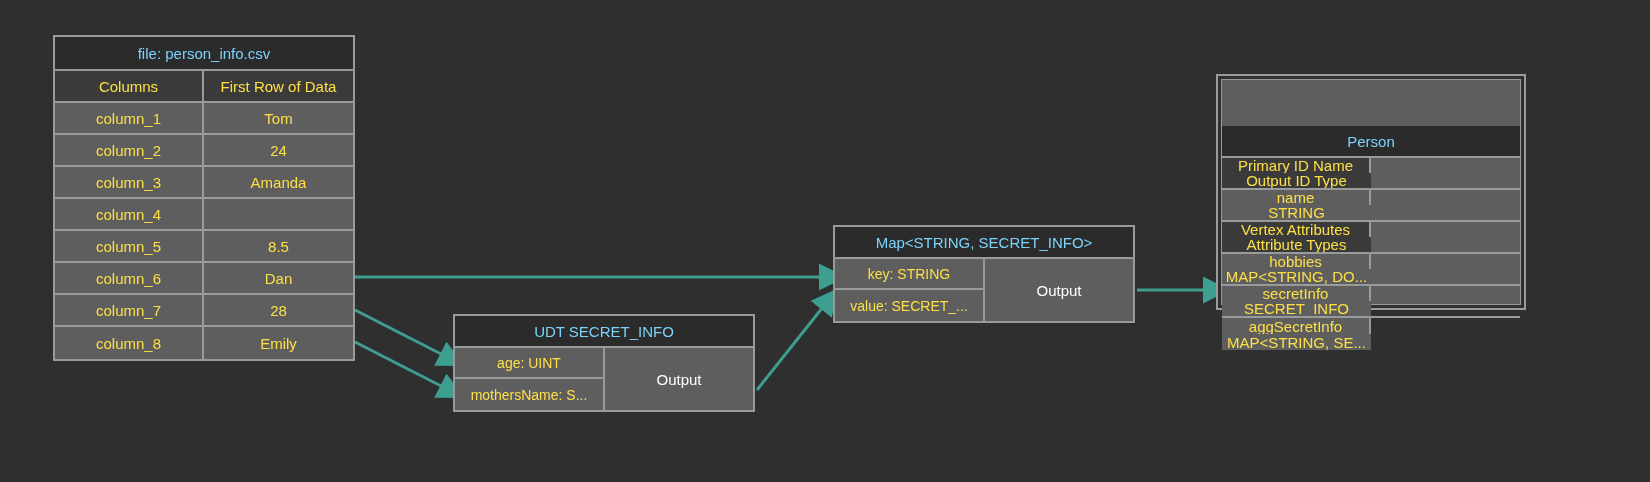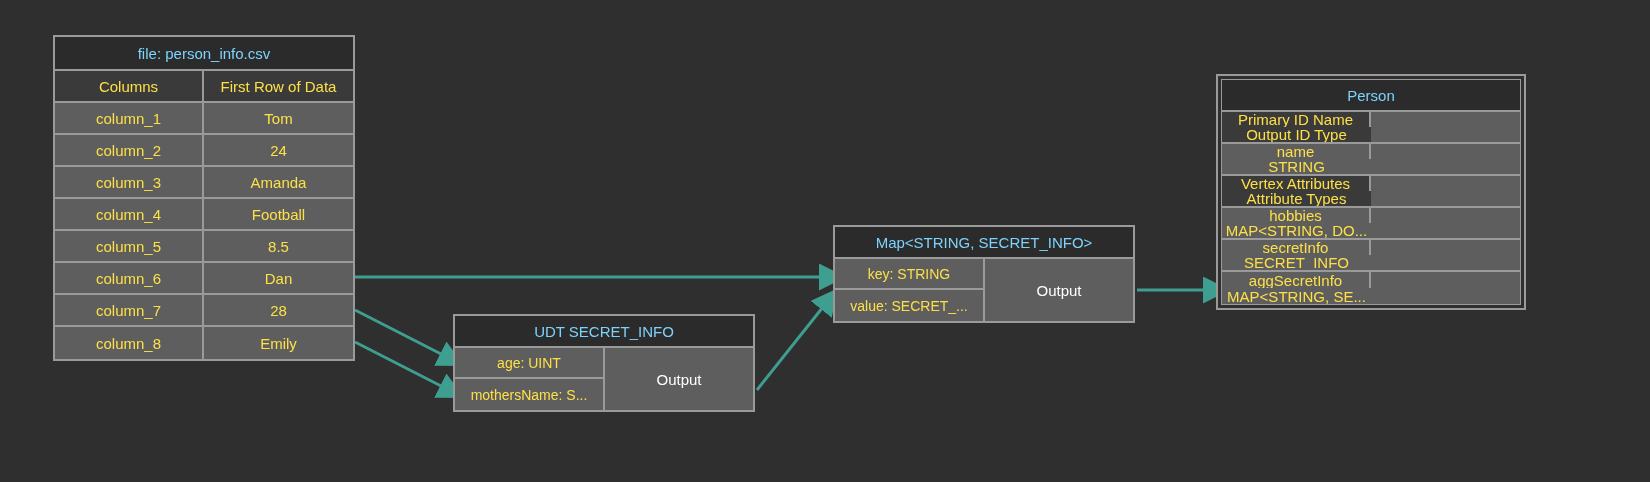--- a/index.html
+++ b/index.html
@@ -138,21 +138,21 @@
     padding: 3px;
   }
   #person-node {
     position: relative;
     left: 0;
     top: 0;
     width: 100%;
     height: 100%;
     border: 1px solid #9a9a9a;
   }
-  #person-node .node-title { height: 32px; }
+  #person-node .node-title { height: 32px; margin-top: 46px; }
   #person-node .row { height: 32px; flex-direction: column; }
   #person-node .cell { width: 50%; height: 100%; }
 </style>
 </head>
 <body>
 
 <div id="canvas">
 
   <svg id="edges" viewBox="0 0 1650 482" xmlns="http://www.w3.org/2000/svg">
     <defs>
@@ -197,21 +197,20 @@
     <div class="row">
       <div class="cell divider">column_2</div>
       <div class="cell">24</div>
     </div>
     <div class="row">
       <div class="cell divider">column_3</div>
       <div class="cell">Amanda</div>
     </div>
     <div class="row">
       <div class="cell divider">column_4</div>
-      <div class="cell">Football</div>
     </div>
     <div class="row">
       <div class="cell divider">column_5</div>
       <div class="cell">8.5</div>
     </div>
     <div class="row">
       <div class="cell divider">column_6</div>
       <div class="cell">Dan</div>
     </div>
     <div class="row">

